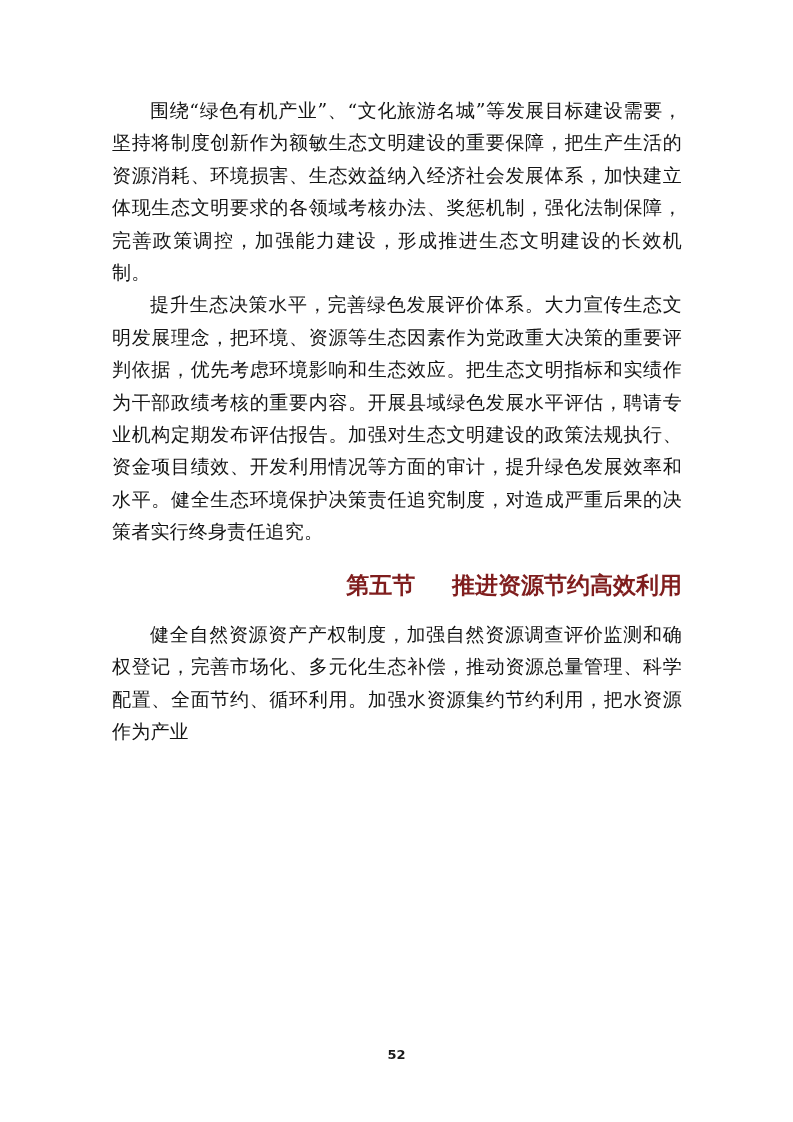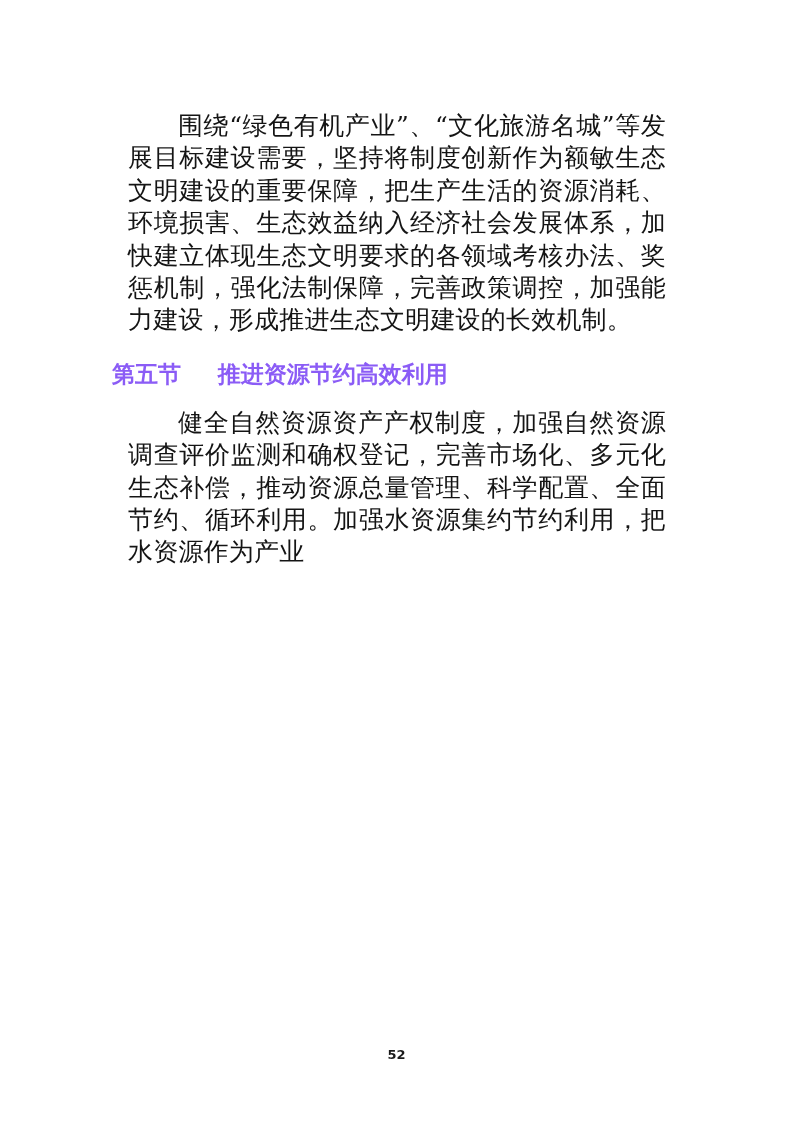--- a/index.html
+++ b/index.html
@@ -16,37 +16,37 @@
     font-family: "DejaVu Serif", "Liberation Serif", serif;
     color: #141414;
   }
   .content {
     position: absolute;
     left: 112px;
     top: 94px;
     width: 570px;
   }
   .body-para {
-    margin: 16px;
-    font-size: 25px;
+    margin: 0;
+    font-size: 19px;
     line-height: 32.4px;
     text-align: justify;
     text-justify: inter-ideograph;
     text-indent: 2em;
     letter-spacing: 0.2px;
     word-break: break-all;
   }
   .section-heading {
     margin: 22px 0 18px 0;
-    text-align: left;
+    text-align: right;
     font-family: "DejaVu Sans", "Liberation Sans", sans-serif;
     font-weight: bold;
     font-size: 23px;
     line-height: 30px;
-    color: #8b5cf6;
+    color: #7f1d1d;
     white-space: nowrap;
   }
   .section-heading .heading-label {
     display: inline-block;
     margin-right: 1.6em;
   }
   .page-number {
     position: absolute;
     bottom: 60px;
     left: 0;
@@ -59,20 +59,21 @@
   }
 </style>
 </head>
 <body>
 
 <div class="page">
   <div class="content">
 
     <p class="body-para">围绕“绿色有机产业”、“文化旅游名城”等发展目标建设需要，坚持将制度创新作为额敏生态文明建设的重要保障，把生产生活的资源消耗、环境损害、生态效益纳入经济社会发展体系，加快建立体现生态文明要求的各领域考核办法、奖惩机制，强化法制保障，完善政策调控，加强能力建设，形成推进生态文明建设的长效机制。</p>
 
+    <p class="body-para">提升生态决策水平，完善绿色发展评价体系。大力宣传生态文明发展理念，把环境、资源等生态因素作为党政重大决策的重要评判依据，优先考虑环境影响和生态效应。把生态文明指标和实绩作为干部政绩考核的重要内容。开展县域绿色发展水平评估，聘请专业机构定期发布评估报告。加强对生态文明建设的政策法规执行、资金项目绩效、开发利用情况等方面的审计，提升绿色发展效率和水平。健全生态环境保护决策责任追究制度，对造成严重后果的决策者实行终身责任追究。</p>
 
 
 
     <h2 class="section-heading">
       <span class="heading-label">第五节</span><span class="heading-title">推进资源节约高效利用</span>
     </h2>
 
     <p class="body-para">健全自然资源资产产权制度，加强自然资源调查评价监测和确权登记，完善市场化、多元化生态补偿，推动资源总量管理、科学配置、全面节约、循环利用。加强水资源集约节约利用，把水资源作为产业</p>
 
   </div>

